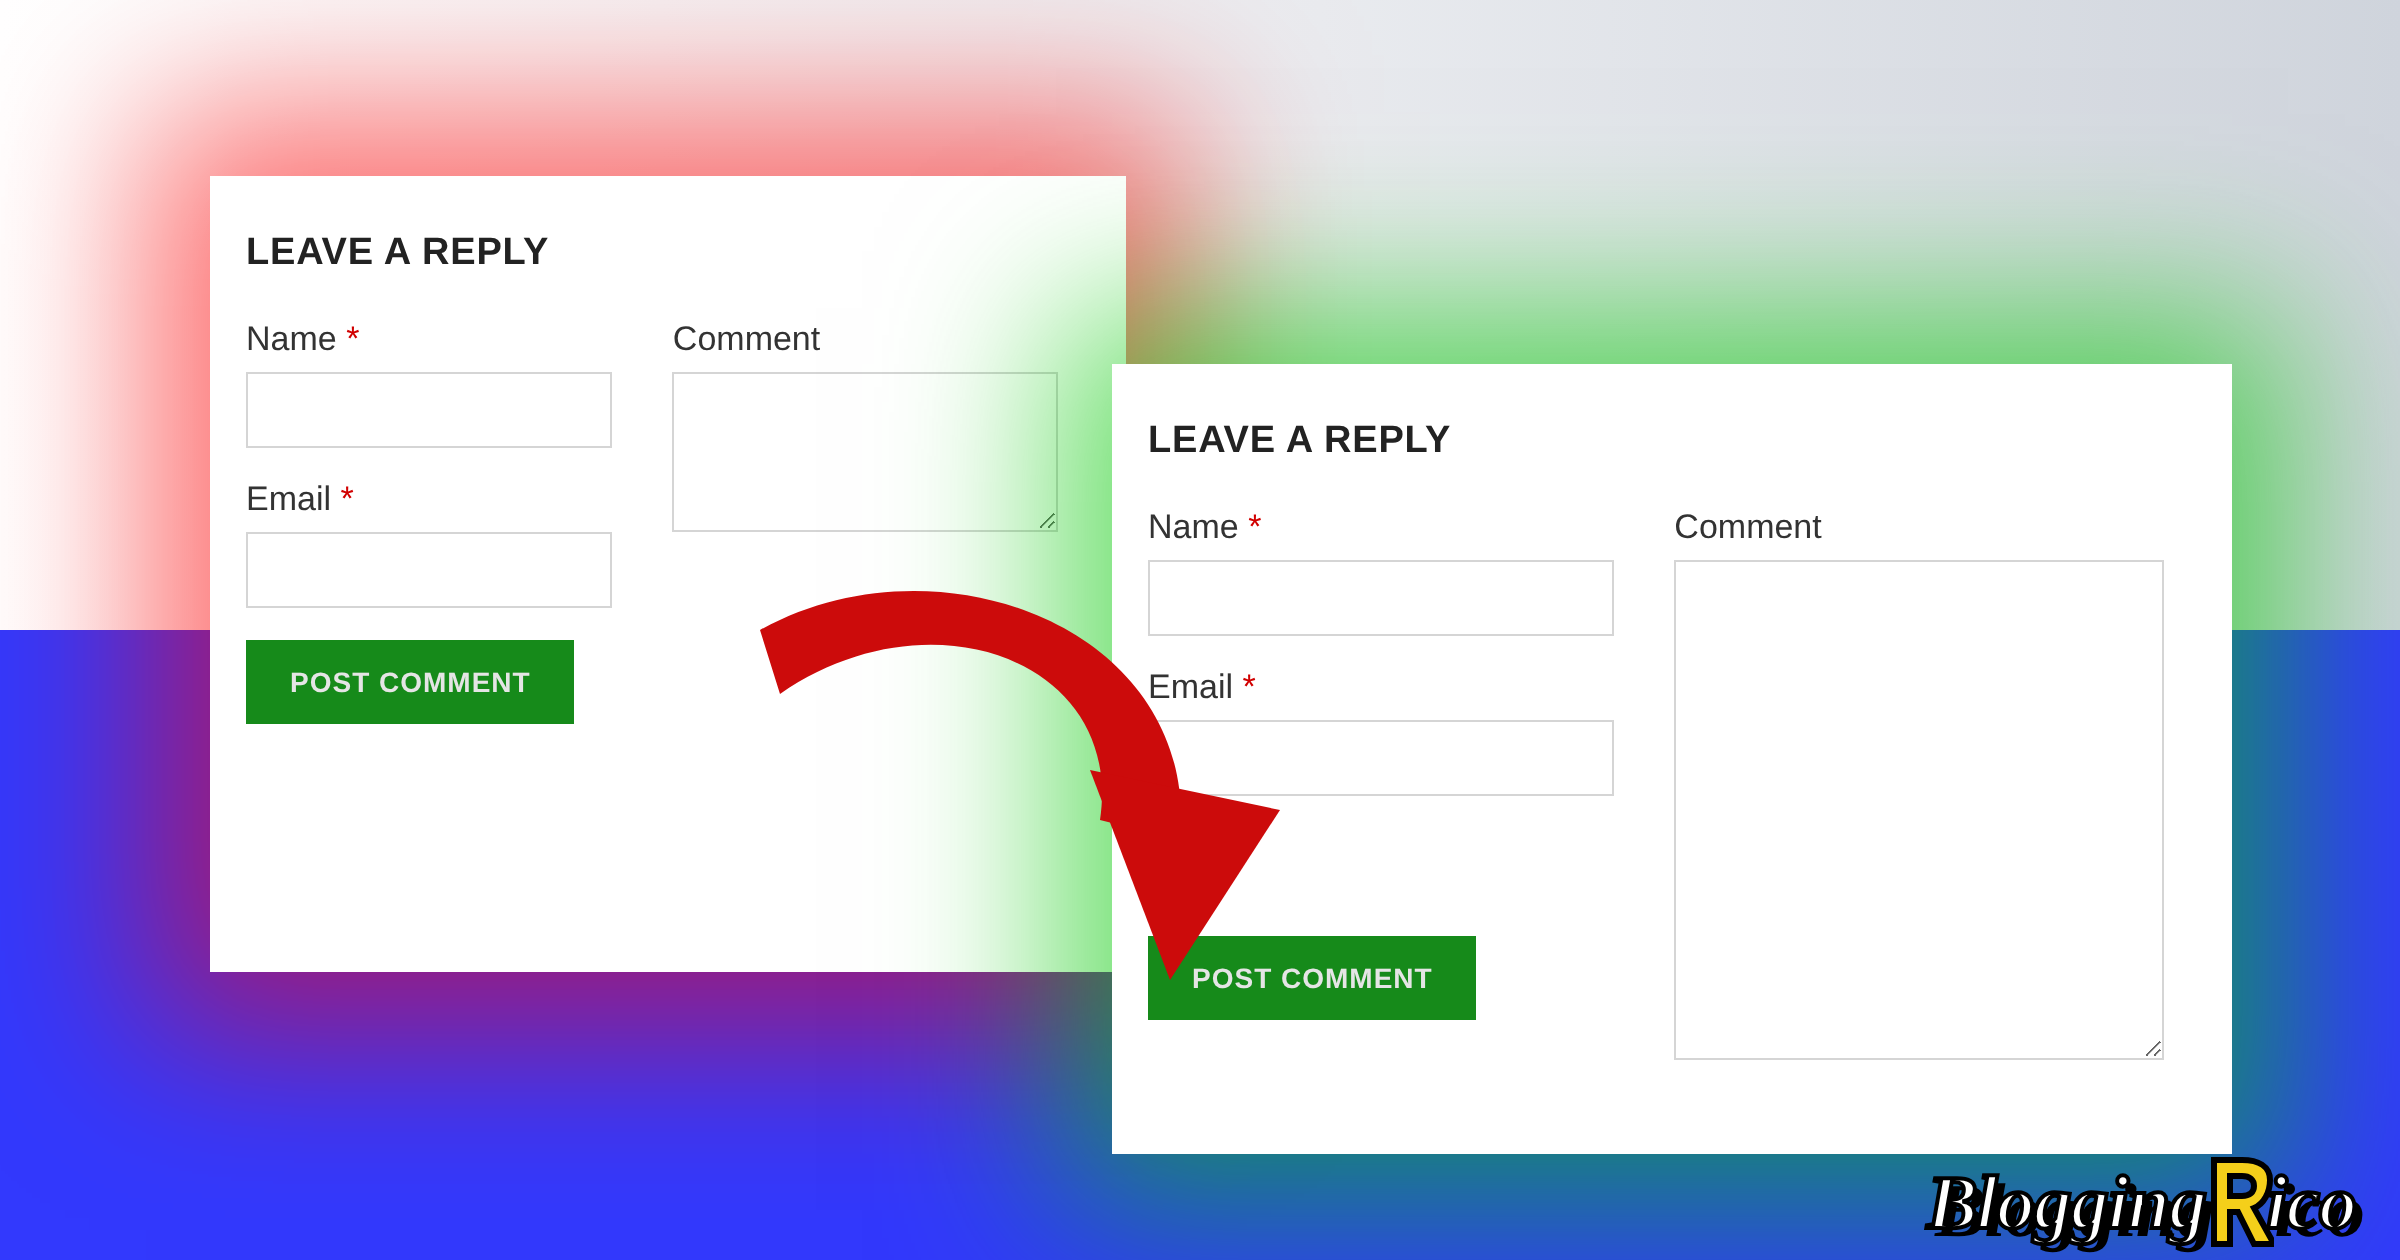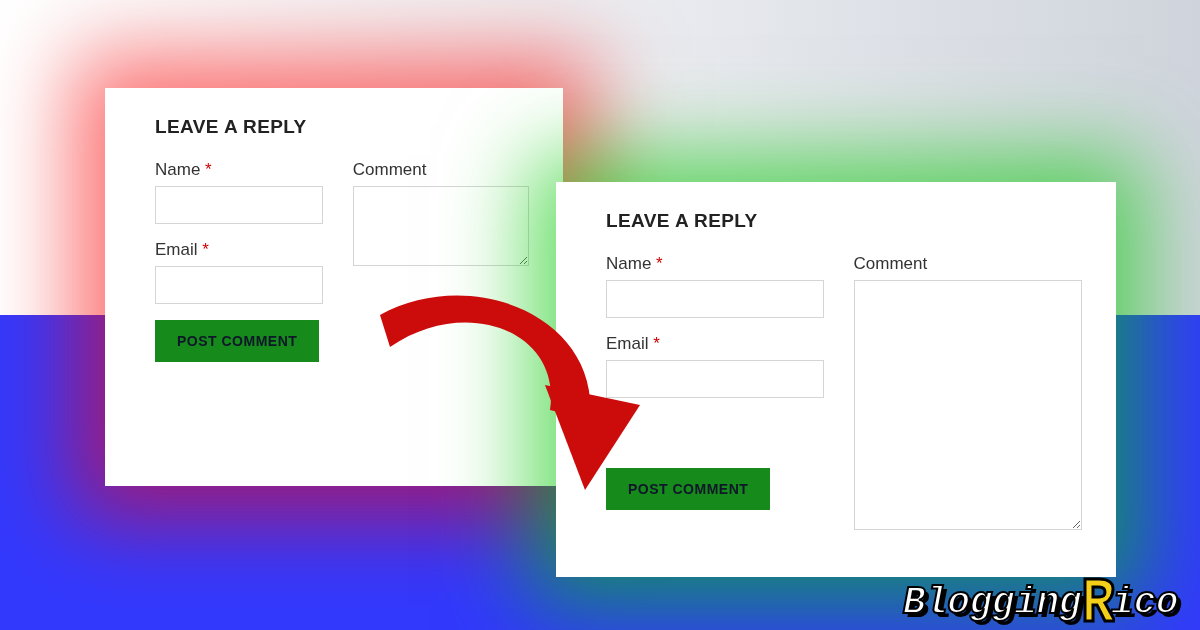--- a/index.html
+++ b/index.html
@@ -11,21 +11,21 @@
     background: linear-gradient(to right, #ffffff 0%, #e9ebef 55%, #cfd4dc 100%);
   }
   .bg-bottom {
     position: absolute; left: 0; top: 50%; width: 100%; height: 50%;
     background: #3239fd;
   }
 
   .card {
     position: absolute;
     background: #ffffff;
-    padding: 28px 34px 30px 50px;
+    padding: 28px 34px 30px 18px;
   }
   .card.left {
     left: 105px; top: 88px; width: 458px; height: 398px;
     box-shadow: 0 0 80px 32px rgba(255,0,0,0.55);
   }
   .card.right {
     left: 556px; top: 182px; width: 560px; height: 395px;
     box-shadow: 0 0 80px 28px rgba(0,200,0,0.6);
   }
 
@@ -46,33 +46,33 @@
     padding: 0 8px; font-size: 15px;
   }
   .field textarea {
     width: 100%; border: 1px solid #d5d5d5; background: #fff; padding: 8px;
     font-size: 15px; resize: both;
   }
   .card.left textarea { height: 80px; }
   .card.right textarea { height: 250px; }
 
   .post-btn {
-    background: #168a1a; color: #0f172a; border: none;
+    background: #168a1a; color: #e5e5e5; border: none;
     padding: 13px 22px; font-size: 14px; font-weight: 700;
     letter-spacing: 0.5px; cursor: pointer;
   }
 
   .arrow {
     position: absolute; left: 350px; top: 275px; width: 320px; height: 250px;
     pointer-events: none;
   }
 
   .brand {
     position: absolute; right: 22px; bottom: 6px;
-    font-family: Liberation Mono, monospace;
+    font-family: Liberation Serif, serif;
     font-weight: 900; font-style: italic; font-size: 38px;
     color: #ffffff;
     -webkit-text-stroke: 2px #000;
     text-shadow: 4px 4px 0 #000;
     letter-spacing: -0.5px;
   }
   .brand .accent {
     display: inline-block; width: 26px; height: 42px; position: relative;
     vertical-align: -8px; margin: 0 2px;
   }

